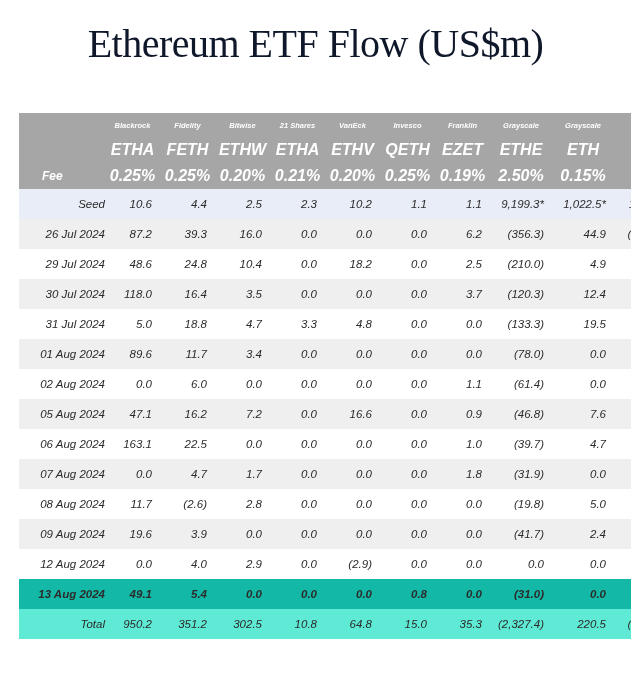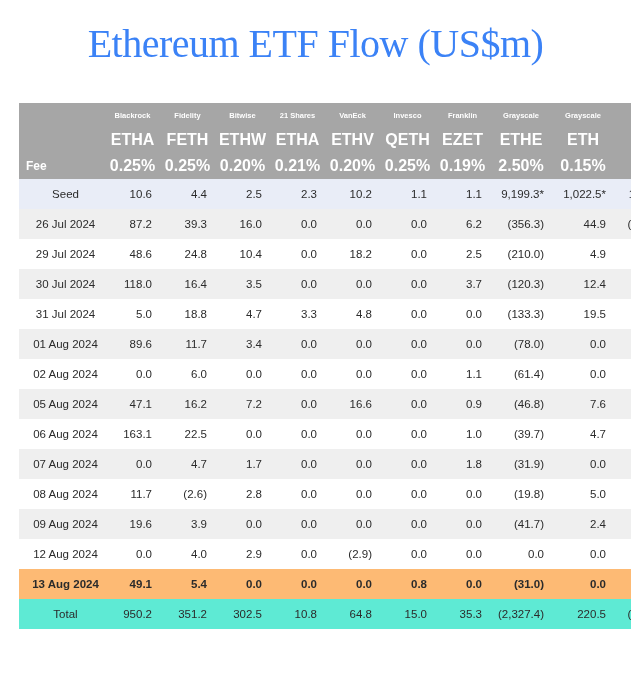--- a/index.html
+++ b/index.html
@@ -10,28 +10,29 @@
   body {
     width: 631px;
     height: 694px;
     font-family: "Liberation Sans", sans-serif;
     position: relative;
     overflow: hidden;
   }
   .page-title {
     font-family: "Liberation Serif", serif;
     font-size: 40px;
-    color: #3b82f6;
+    color: #0f172a;
     text-align: center;
     letter-spacing: -0.5px;
     margin: 20px 0 0 0;
     font-weight: 400;
   }
   .table-wrap {
-    margin: 36px 19px 0 19px;
+    margin: 46px 19px 0 19px;
+    font-style: italic;
   }
   table.flow {
     border-collapse: collapse;
     width: 593px;
     table-layout: fixed;
   }
   table.flow td, table.flow th {
     padding: 0;
     margin: 0;
   }
@@ -51,44 +52,44 @@
   .hdr-ticker td {
     font-size: 16px;
     height: 26px;
   }
   .hdr-fee td {
     font-size: 16px;
     height: 26px;
   }
   .hdr-fee td.lbl {
     text-align: left;
-    padding-left: 7px;
+    padding-left: 23px;
     font-size: 12px;
   }
   .hdr-total {
     font-size: 13.5px;
   }
   
   tr.data td {
     font-size: 11.5px;
     height: 30px;
     text-align: right;
     padding-right: 8px;
     color: #2b2b2b;
     vertical-align: middle;
   }
   tr.data td.label {
-    text-align: center;
+    text-align: right;
     padding-left: 7px;
     padding-right: 0;
   }
   tr.seed td { background: #e9edf7; }
   tr.alt td { background: #efefef; }
   tr.plain td { background: #ffffff; }
-  tr.hl td { background: #fdba74; font-weight: bold; }
+  tr.hl td { background: #14b8a6; font-weight: bold; }
   tr.total td { background: #5eead4; }
   .neg { color: #ff0000; }
   .col-date { width: 86px; }
   .col-num { width: 55px; }
   .col-wide { width: 62px; }
   .col-total { width: 58px; }
 </style>
 </head>
 <body>
 

